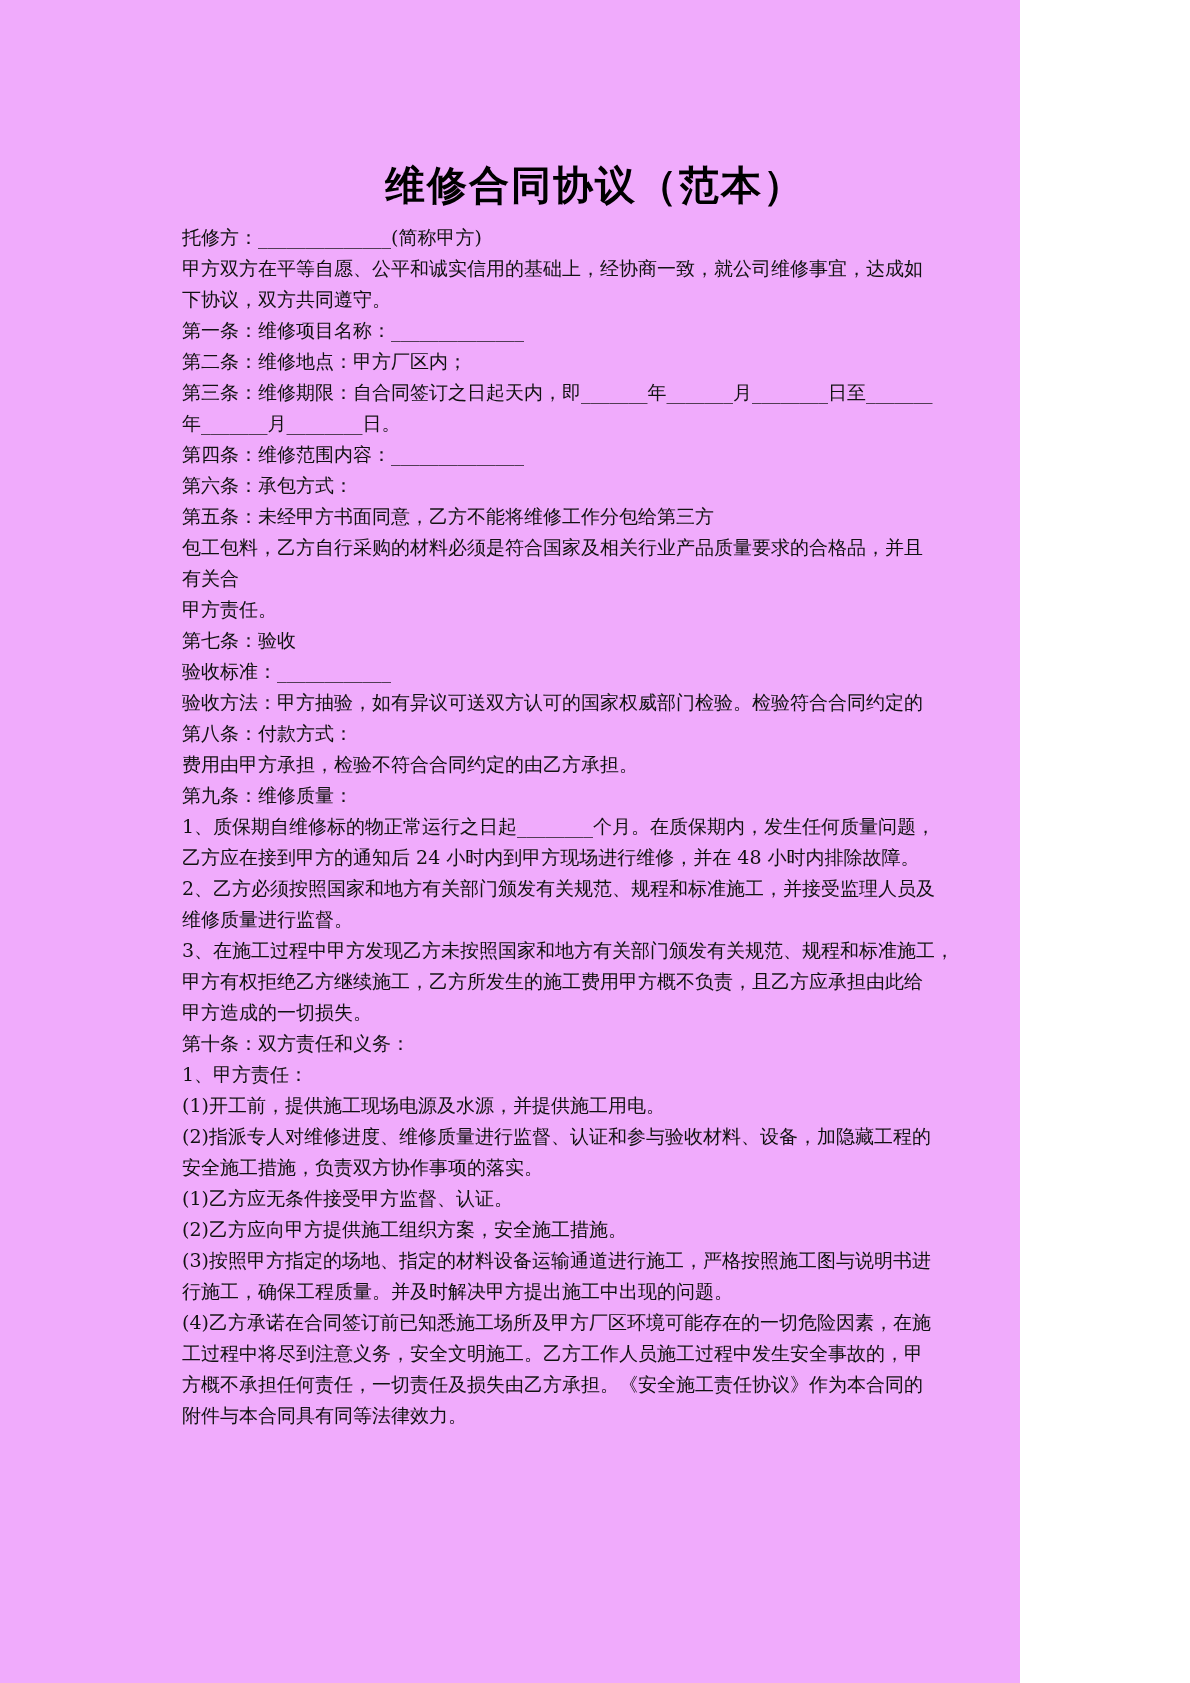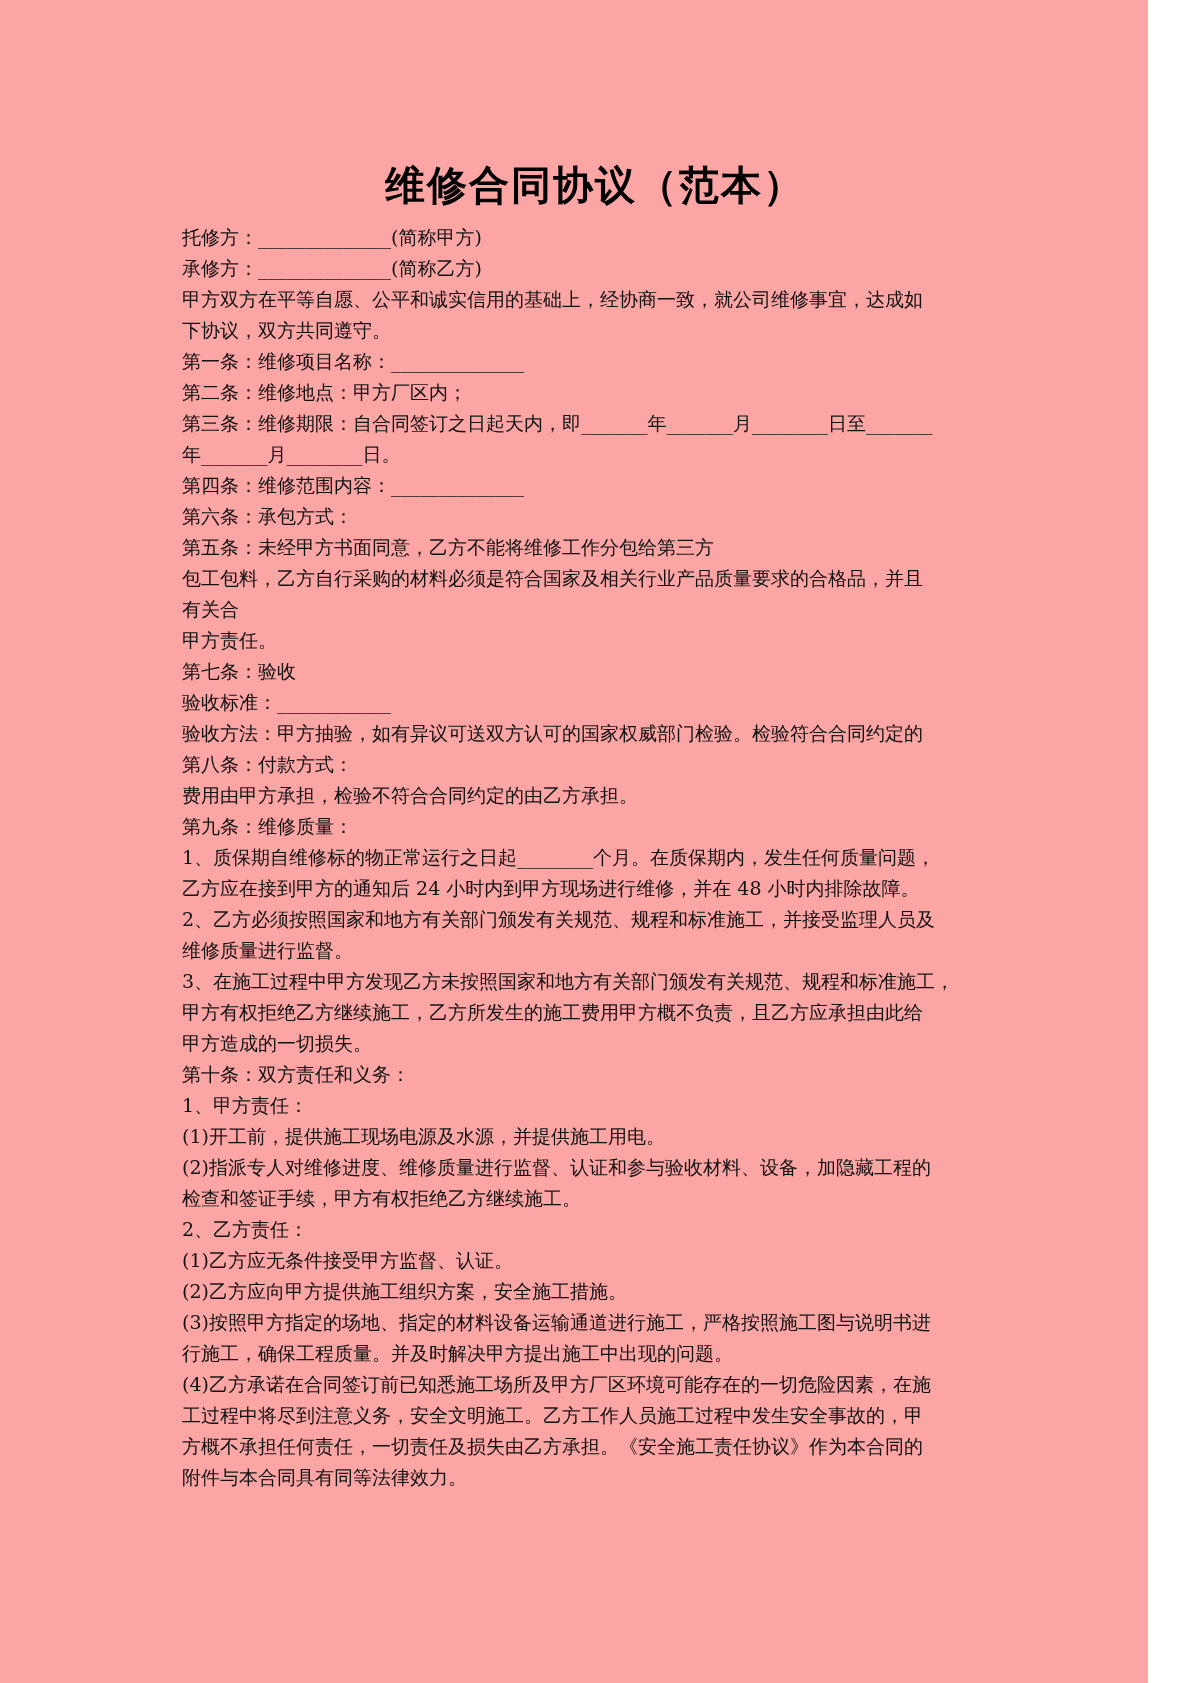--- a/index.html
+++ b/index.html
@@ -7,22 +7,22 @@
       width: 1190px;
       height: 1683px;
       position: relative;
       overflow: hidden;
       font-family: "DejaVu Serif", "Liberation Serif", serif;
       color: #111111;
     }
     .page {
       position: absolute;
       left: 0; top: 0;
-      width: 1148px; height: 1683px;
-      background: #fca5a5;
+      width: 1020px; height: 1683px;
+      background: #f0abfc;
     }
     .title {
       position: absolute;
       left: 0; top: 160px;
       width: 1190px;
       text-align: center;
       font-family: "DejaVu Sans", "Liberation Sans", sans-serif;
       font-weight: bold;
       font-size: 40px;
       line-height: 50px;
@@ -43,21 +43,20 @@
       height: 31px;
     }
   </style>
 </head>
 <body>
 
 <div class="page">
   <div class="title">维修合同协议（范本）</div>
   <div class="body">
     <span class="line">托修方：______________(简称甲方)</span>
-    <span class="line">承修方：______________(简称乙方)</span>
     <span class="line">甲方双方在平等自愿、公平和诚实信用的基础上，经协商一致，就公司维修事宜，达成如</span>
     <span class="line">下协议，双方共同遵守。</span>
     <span class="line">第一条：维修项目名称：______________</span>
     <span class="line">第二条：维修地点：甲方厂区内；</span>
     <span class="line">第三条：维修期限：自合同签订之日起天内，即_______年_______月________日至_______</span>
     <span class="line">年_______月________日。</span>
     <span class="line">第四条：维修范围内容：______________</span>
     <span class="line">第六条：承包方式：</span>
     <span class="line">第五条：未经甲方书面同意，乙方不能将维修工作分包给第三方</span>
     <span class="line">包工包料，乙方自行采购的材料必须是符合国家及相关行业产品质量要求的合格品，并且</span>
@@ -73,22 +72,21 @@
     <span class="line">乙方应在接到甲方的通知后 24 小时内到甲方现场进行维修，并在 48 小时内排除故障。</span>
     <span class="line">2、乙方必须按照国家和地方有关部门颁发有关规范、规程和标准施工，并接受监理人员及</span>
     <span class="line">维修质量进行监督。</span>
     <span class="line">3、在施工过程中甲方发现乙方未按照国家和地方有关部门颁发有关规范、规程和标准施工，</span>
     <span class="line">甲方有权拒绝乙方继续施工，乙方所发生的施工费用甲方概不负责，且乙方应承担由此给</span>
     <span class="line">甲方造成的一切损失。</span>
     <span class="line">第十条：双方责任和义务：</span>
     <span class="line">1、甲方责任：</span>
     <span class="line">(1)开工前，提供施工现场电源及水源，并提供施工用电。</span>
     <span class="line">(2)指派专人对维修进度、维修质量进行监督、认证和参与验收材料、设备，加隐藏工程的</span>
-    <span class="line">检查和签证手续，甲方有权拒绝乙方继续施工。</span>
-    <span class="line">2、乙方责任：</span>
+    <span class="line">安全施工措施，负责双方协作事项的落实。</span>
     <span class="line">(1)乙方应无条件接受甲方监督、认证。</span>
     <span class="line">(2)乙方应向甲方提供施工组织方案，安全施工措施。</span>
     <span class="line">(3)按照甲方指定的场地、指定的材料设备运输通道进行施工，严格按照施工图与说明书进</span>
     <span class="line">行施工，确保工程质量。并及时解决甲方提出施工中出现的问题。</span>
     <span class="line">(4)乙方承诺在合同签订前已知悉施工场所及甲方厂区环境可能存在的一切危险因素，在施</span>
     <span class="line">工过程中将尽到注意义务，安全文明施工。乙方工作人员施工过程中发生安全事故的，甲</span>
     <span class="line">方概不承担任何责任，一切责任及损失由乙方承担。《安全施工责任协议》作为本合同的</span>
     <span class="line">附件与本合同具有同等法律效力。</span>
   </div>
 </div>

